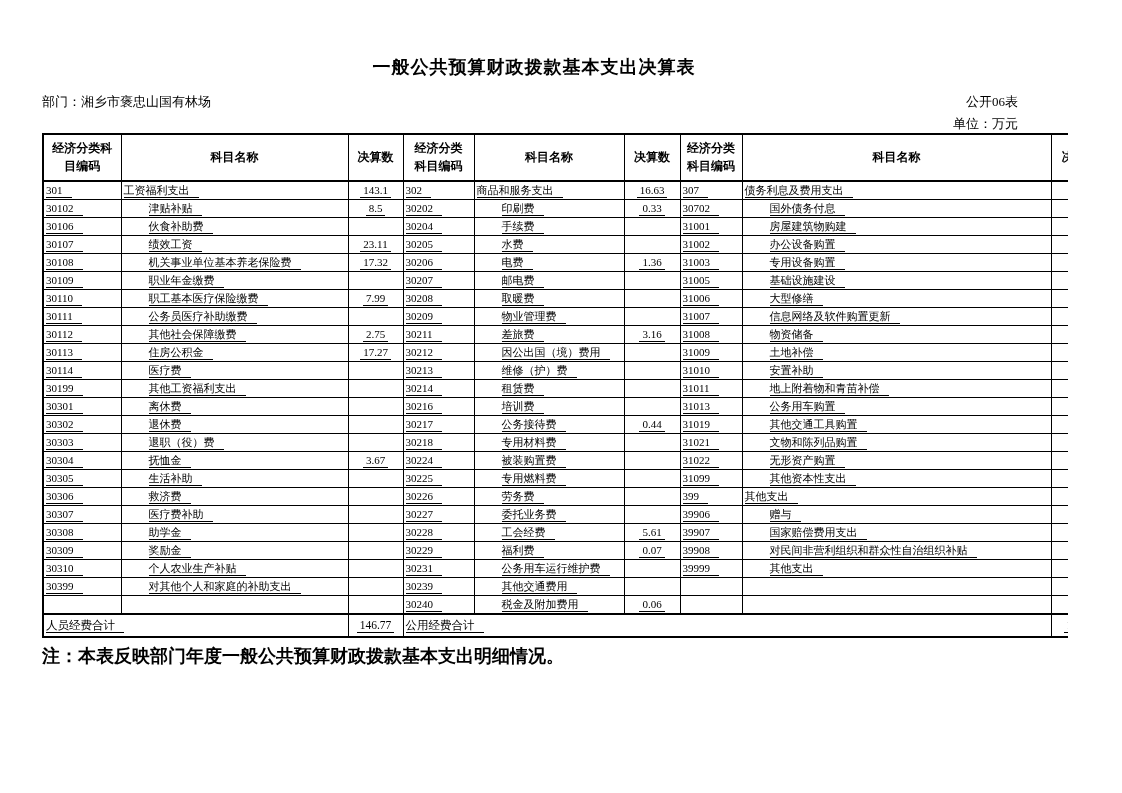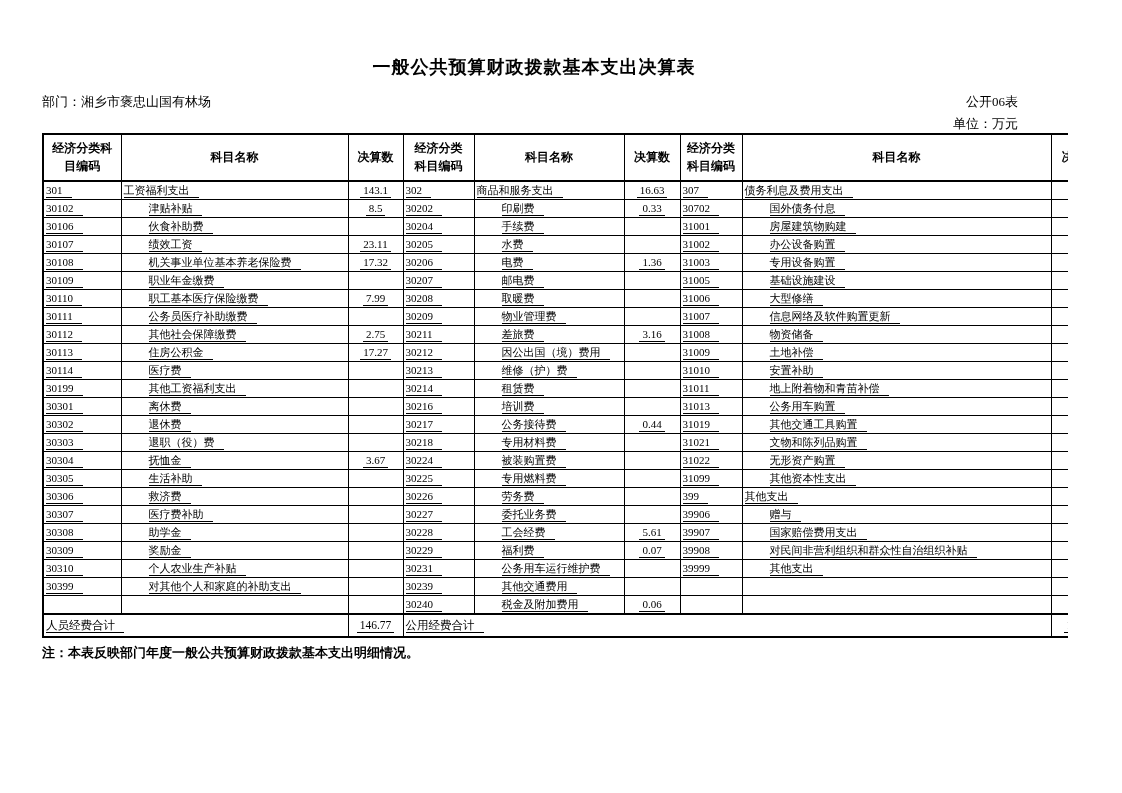--- a/index.html
+++ b/index.html
@@ -65,21 +65,21 @@
   td.value .u{padding:0 3px;}
   table.fin tfoot td{
     height:21px;
     border-top:2px solid #000;
     font-size:11.5px;
   }
   .footnote{
     margin:6px 0 0 42px;
     font-family:"Liberation Sans","DejaVu Sans",sans-serif;
     font-weight:bold;
-    font-size:13px;
+    font-size:18px;
   }
   
   col.c-code1{width:78px;}  col.c-name1{width:227px;} col.c-val1{width:55px;}
   col.c-code2{width:71px;}  col.c-name2{width:150px;} col.c-val2{width:56px;}
   col.c-code3{width:62px;}  col.c-name3{width:309px;} col.c-val3{width:58px;}
 </style>
 </head>
 <body>
 
 <div class="page">

